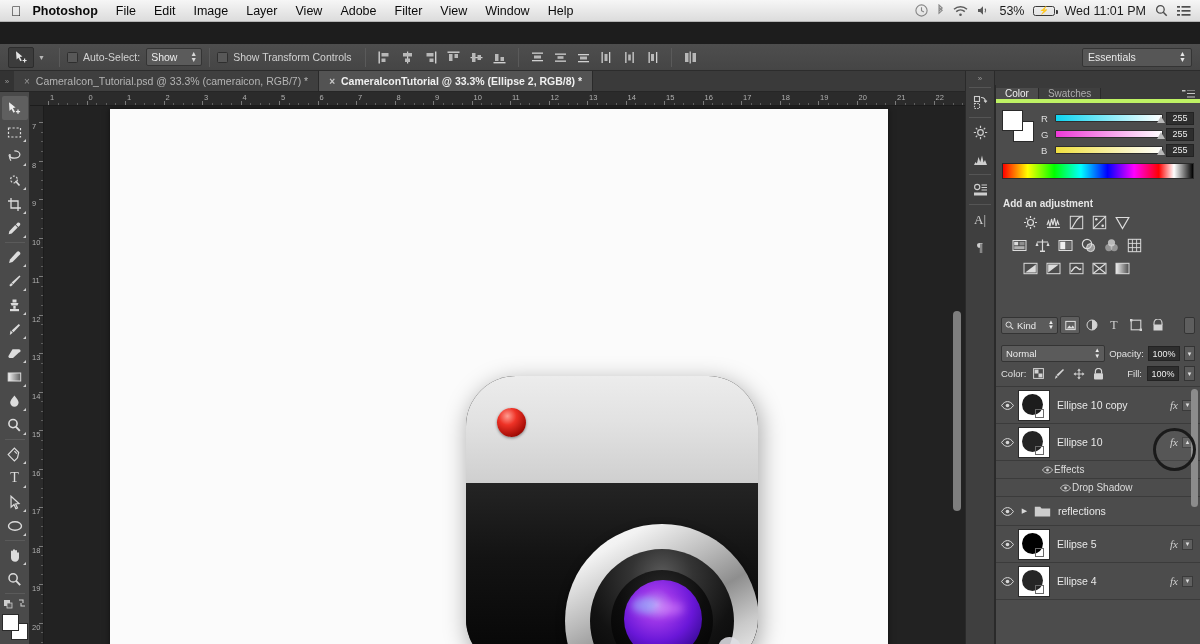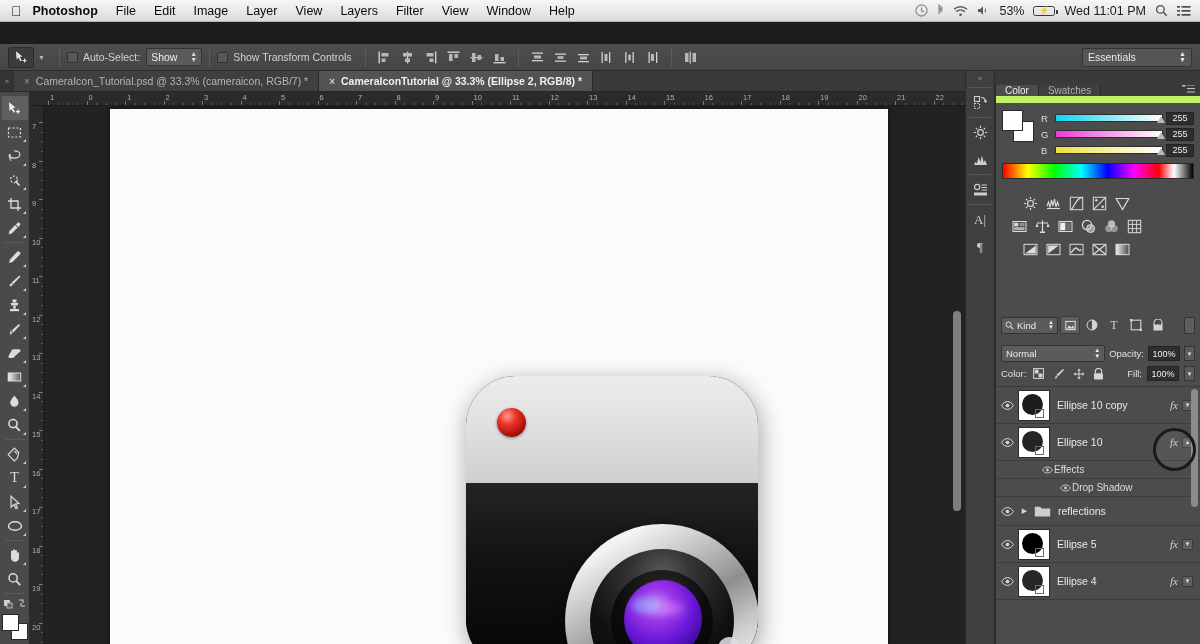--- a/index.html
+++ b/index.html
@@ -235,22 +235,22 @@
     color: #cfcfcf; font-size: 13px;
   }
   .dock-div { width: 22px; height: 1px; background: #333; border-bottom: 1px solid #555; margin: 1px 0; }
 
   
   .rpanel {
     position: absolute; left: 995px; width: 205px;
     background: #4c4c4c; border-left: 1px solid #2a2a2a;
   }
   .p-tabs {
-    display: flex; align-items: flex-start; height: 18px;
-    background: #3a3a3a; border-bottom: 7px solid #bef264;
+    display: flex; align-items: flex-end; height: 18px;
+    background: #3a3a3a; border-bottom: 4px solid #bef264;
   }
   .p-tab {
     padding: 0 9px; display: flex; align-items: center;
     font-size: 10px; color: #aeaeae; background: #3f3f3f;
     border-right: 1px solid #2b2b2b;
   }
   .p-tab.active { background: #4c4c4c; color: #f0f0f0; }
   .p-menu { margin-left: auto; padding-right: 5px; display: flex; align-items: center; color: #c4c4c4; font-size: 9px; gap: 2px; }
 
   
@@ -393,21 +393,21 @@
 
   <div class="macbar">
     <span class="apple-logo"></span>
     <div class="macmenu">
       <span class="mi bold">Photoshop</span>
       <span class="mi">File</span>
       <span class="mi">Edit</span>
       <span class="mi">Image</span>
       <span class="mi">Layer</span>
       <span class="mi">View</span>
-      <span class="mi">Layers</span>
+      <span class="mi">Adobe</span>
       <span class="mi">Filter</span>
       <span class="mi">View</span>
       <span class="mi">Window</span>
       <span class="mi">Help</span>
     </div>
     <div class="macright">
       <span class="si">
         <svg width="13" height="13" viewBox="0 0 13 13">
             <circle cx="6.5" cy="6.5" r="5.6" fill="none" stroke="#6a6a6a" stroke-width="1.1"></circle>
             <path d="M6.5 3.3v3.4l2.4 1.4" fill="none" stroke="#6a6a6a" stroke-width="1.1"></path>
@@ -1044,20 +1044,21 @@
               <span class="cp-knob"></span>
             </span>
           <span class="cp-val">255</span>
         </div>
       </div>
     </div>
     <div class="cp-spectrum"></div>
   </div>
 
   <div class="rpanel adj-panel">
+    <div class="adj-title">Add an adjustment</div>
     <div class="adj-grid">
       <div class="adj-row r1">
         <span class="adj-ico">
             <svg width="15" height="15" viewBox="0 0 15 15">
               <circle cx="7.5" cy="7.5" r="3" fill="none" stroke="#dcdcdc" stroke-width="1.2"></circle>
               <g stroke="#dcdcdc" stroke-width="1.2">
                 <path d="M7.5 1v2M7.5 12v2M1 7.5h2M12 7.5h2M3 3l1.4 1.4M10.6 10.6L12 12M12 3l-1.4 1.4M4.4 10.6L3 12"></path>
               </g>
             </svg>
           </span>

